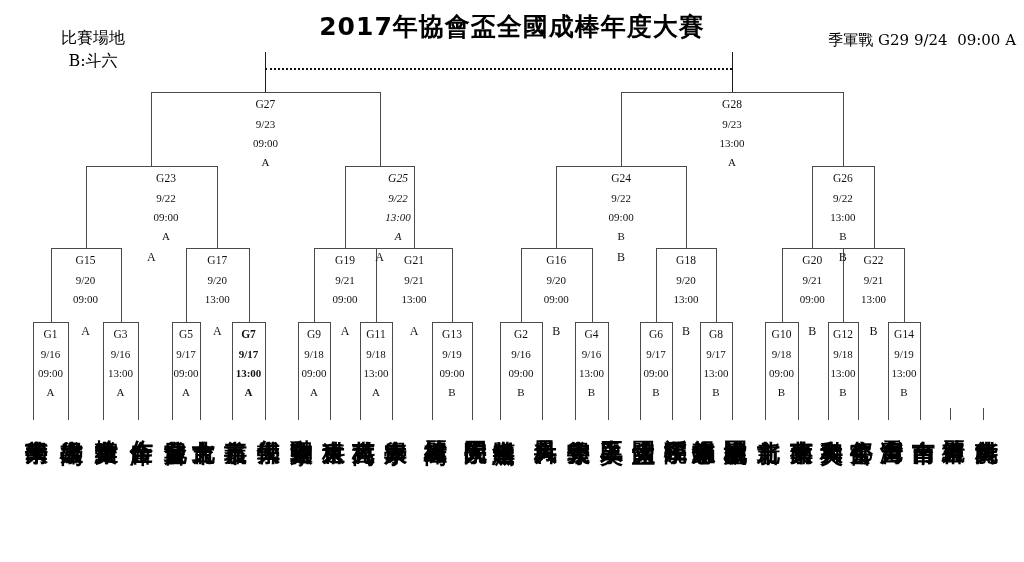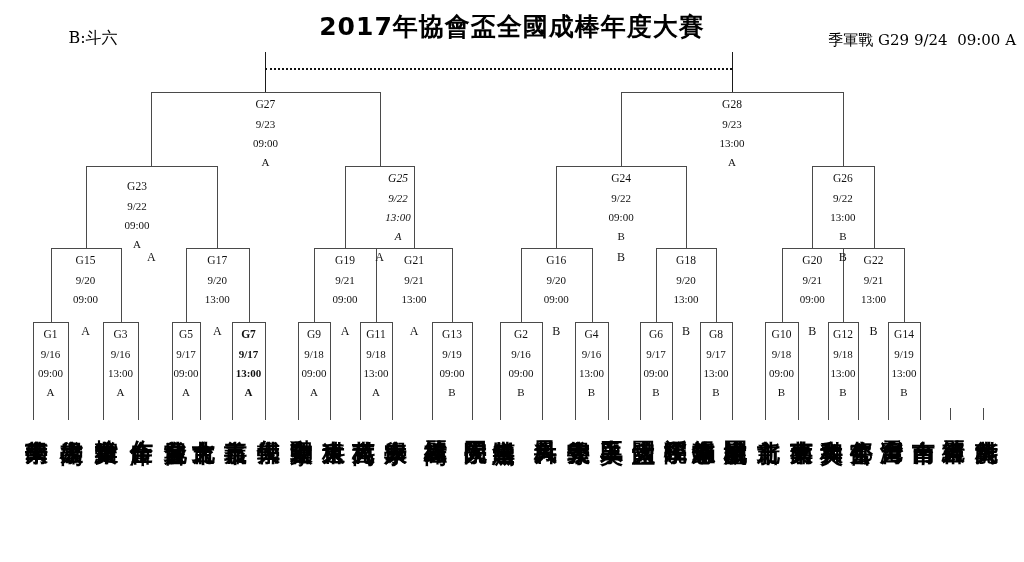--- a/index.html
+++ b/index.html
@@ -94,20 +94,21 @@
   }
 </style>
 </head>
 <body>
 
 <div id="stage">
 
   <div class="title">2017年協會盃全國成棒年度大賽</div>
 
   <div class="legend">
+    <div>比賽場地</div>
     <div>B:斗六</div>
   </div>
 
   <div class="finalinfo">
     <div>
       <span class="cj">季軍戰</span>
       <span>G29</span>
       <span>9/24</span>
       &nbsp;<span>09:00</span>
       <span>A</span>
@@ -359,21 +360,21 @@
         <div>13:00</div>
       </div>
       <div class="venue" style="left: 73.5px; top: 324px; width: 24px;">A</div>
       <div class="venue" style="left: 205.25px; top: 324px; width: 24px;">A</div>
       <div class="venue" style="left: 333px; top: 324px; width: 24px;">A</div>
       <div class="venue" style="left: 402px; top: 324px; width: 24px;">A</div>
       <div class="venue" style="left: 544.25px; top: 324px; width: 24px;">B</div>
       <div class="venue" style="left: 674px; top: 324px; width: 24px;">B</div>
       <div class="venue" style="left: 800.25px; top: 324px; width: 24px;">B</div>
       <div class="venue" style="left: 861.5px; top: 324px; width: 24px;">B</div>
-      <div class="game" style="left: 97px; top: 169px; width: 80px; margin-top: 8px;">
+      <div class="game" style="left: 126px; top: 169px; width: 80px;">
         <div class="gid">G23</div>
         <div>9/22</div>
         <div>09:00</div>
         <div>A</div>
       </div>
       <div class="game" style="left: 358px; top: 169px; width: 80px; font-style: italic;">
         <div class="gid">G25</div>
         <div>9/22</div>
         <div>13:00</div>
         <div>A</div>

